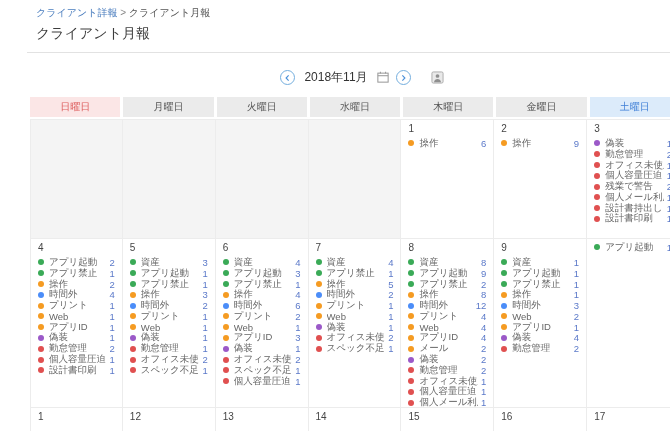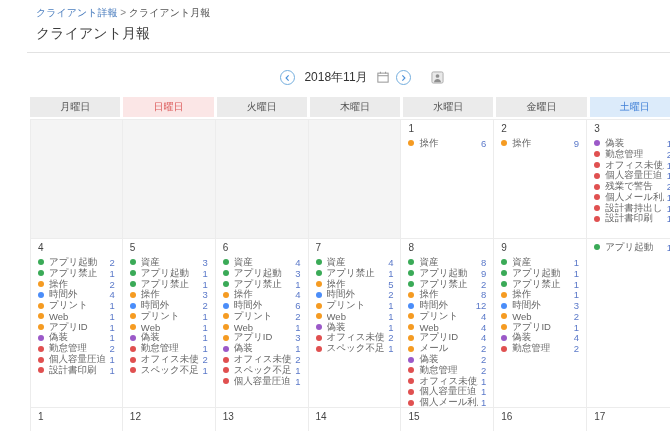--- a/index.html
+++ b/index.html
@@ -102,25 +102,25 @@
       <svg width="13" height="13" viewBox="0 0 14 14">
           <rect x="1" y="1" width="12" height="12" rx="1.5" fill="#e9e9e9" stroke="#aaa" stroke-width="1"></rect>
           <circle cx="7" cy="5.4" r="2" fill="#8f8f8f"></circle>
           <path d="M3.2 12c.4-2.4 2-3.5 3.8-3.5s3.4 1.1 3.8 3.5z" fill="#8f8f8f"></path>
         </svg>
     </span>
   </div>
 
   <div class="calendar">
     <div class="weekday-row" id="weekday-row">
+        <div class="wd sun">日曜日</div>
         <div class="wd weekday">月曜日</div>
-        <div class="wd sun">日曜日</div>
         <div class="wd weekday">火曜日</div>
+        <div class="wd weekday">水曜日</div>
         <div class="wd weekday">木曜日</div>
-        <div class="wd weekday">水曜日</div>
         <div class="wd weekday">金曜日</div>
         <div class="wd sat">土曜日</div>
       </div>
     <div class="weeks" id="weeks">
         <div class="week-row" style="height: 119px;">
           <div class="cell empty"></div>
           <div class="cell empty"></div>
           <div class="cell empty"></div>
           <div class="cell empty"></div>
           <div class="cell">

